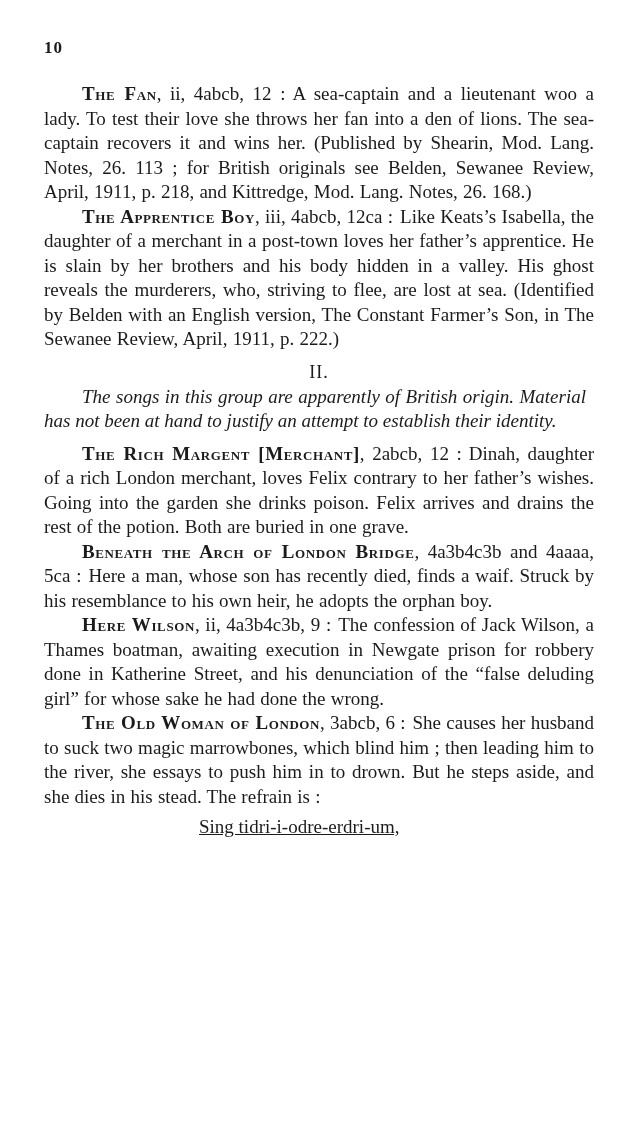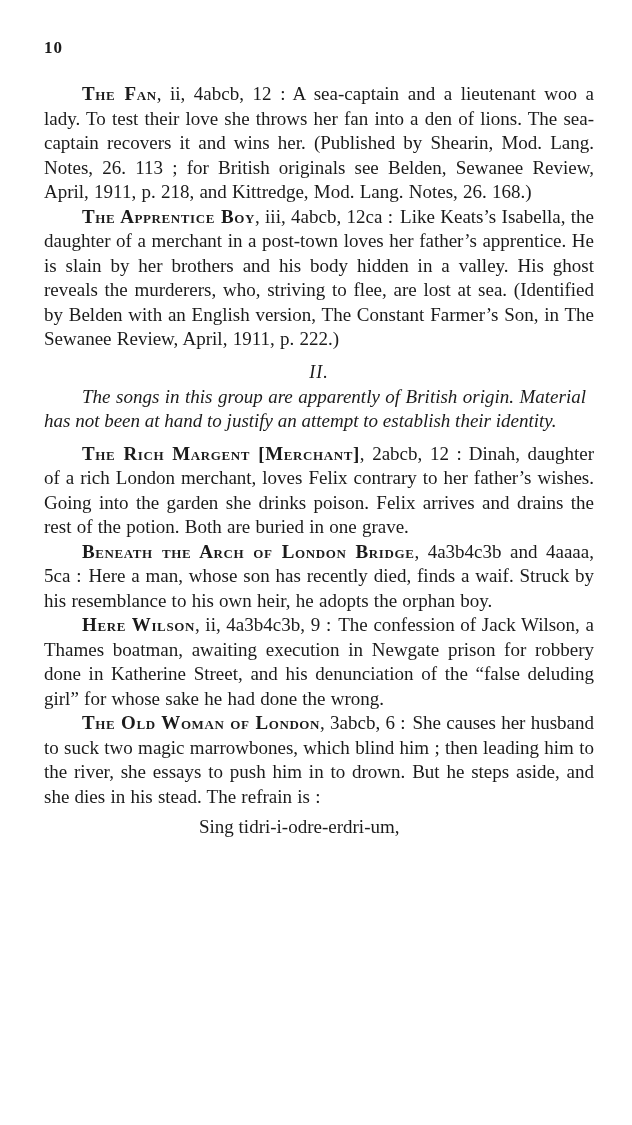--- a/index.html
+++ b/index.html
@@ -30,36 +30,36 @@
     letter-spacing: 0.6px;
     font-weight: bold;
   }
   .entry-body { margin-left: 7px; }
   .section-heading {
     font-size: 18px;
     font-weight: normal;
     text-align: center;
     letter-spacing: 1px;
     margin: 10px 0 2px 0;
-    font-style: italic;
   }
   p.note {
     font-style: italic;
     margin: 0 8px 8px 0;
     font-size: 19px;
     line-height: 24.5px;
     text-align: justify;
     text-indent: 38px;
   }
   .gap-before { margin-top: 2px; }
   .refrain {
     margin-top: 5px;
     padding-left: 155px;
     font-size: 19px;
     line-height: 26px;
+    text-decoration: underline;
   }
 </style>
 </head>
 <body>
 
 <div class="page">
 
   <div class="page-number">10</div>
 
   <p class="entry"><span class="sc">The Fan</span><span>, ii, 4abcb, 12 :</span><span class="entry-body">A sea-captain and a lieutenant woo a lady. To test their love she throws her fan into a den of lions. The sea-captain recovers it and wins her. (Published by Shearin, Mod. Lang. Notes, 26. 113 ; for British originals see Belden, Sewanee Review, April, 1911, p. 218, and Kittredge, Mod. Lang. Notes, 26. 168.)</span></p>

